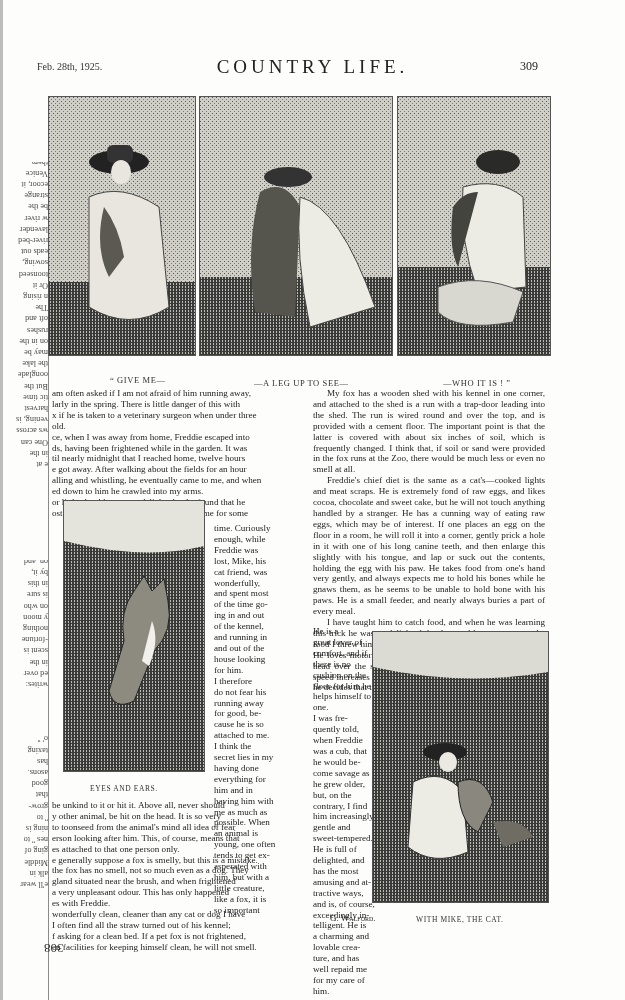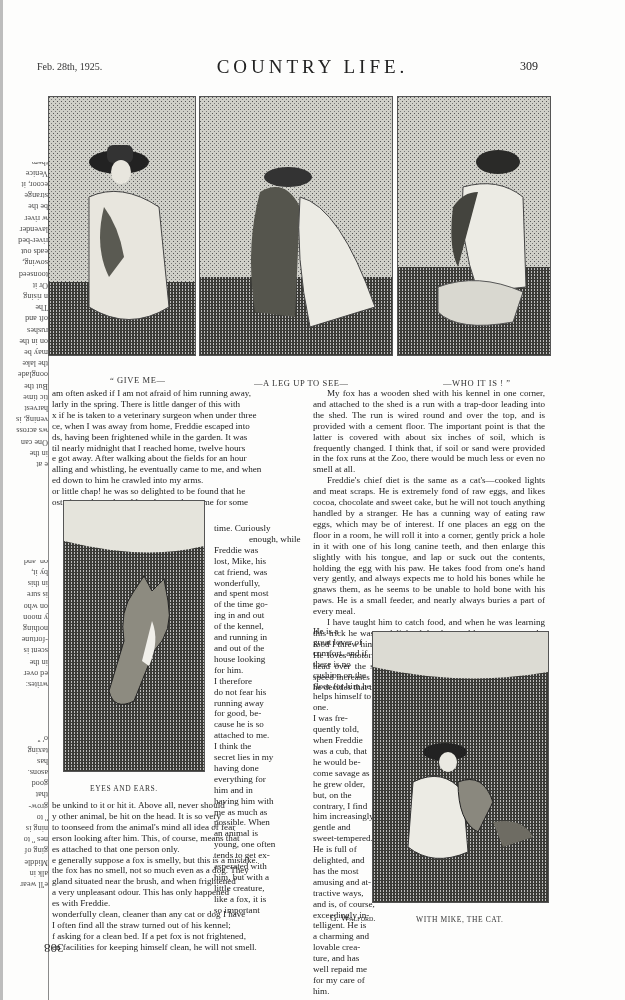--- a/index.html
+++ b/index.html
@@ -170,20 +170,21 @@
   </svg>
 </div>
 <div class="abs cap cap1">“ GIVE ME—</div>
 <div class="abs cap cap2">—A LEG UP TO SEE—</div>
 <div class="abs cap cap3">—WHO IT IS ! ”</div>
 
 <div class="abs col colL-top" id="colLtop">
     <div style="white-space: nowrap;">am often asked if I am not afraid of him running away,</div>
     <div style="white-space: nowrap;">larly in the spring. There is little danger of this with</div>
     <div style="white-space: nowrap;">x if he is taken to a veterinary surgeon when under three</div>
+    <div style="white-space: nowrap;">old.</div>
     <div style="white-space: nowrap;">ce, when I was away from home, Freddie escaped into</div>
     <div style="white-space: nowrap;">ds, having been frightened while in the garden. It was</div>
     <div style="white-space: nowrap;">til nearly midnight that I reached home, twelve hours</div>
     <div style="white-space: nowrap;">e got away. After walking about the fields for an hour</div>
     <div style="white-space: nowrap;">alling and whistling, he eventually came to me, and when</div>
     <div style="white-space: nowrap;">ed down to him he crawled into my arms.</div>
     <div style="white-space: nowrap;">or little chap! he was so delighted to be found that he</div>
     <div style="white-space: nowrap;">ost piteously, and could not bear to leave me for some</div>
   </div>
 
@@ -192,21 +193,21 @@
     <rect width="140" height="270" fill="url(#grass)"></rect>
     <path d="M0 0 H140 V45 Q80 60 0 40 Z" fill="#e5e4dc"></path>
     <path d="M70 90 L80 75 L88 90 L100 78 L104 100 Q110 130 90 150 L70 200 Q50 210 45 190 L60 140 Q55 110 70 90 Z" fill="#8d8b80" stroke="#222"></path>
     <path d="M88 120 Q96 140 85 165 L78 160 Z" fill="#f1f0ea"></path>
   </svg>
 </div>
 <div class="abs cap cap4">EYES AND EARS.</div>
 
 <div class="abs col colL-narrow" id="colLnarrow">
     <div style="white-space: nowrap;">time. Curiously</div>
-    <div style="white-space: nowrap; margin-left: 35px;">enough, while</div>
+    <div style="white-space: nowrap;">enough, while</div>
     <div style="white-space: nowrap;">Freddie was</div>
     <div style="white-space: nowrap;">lost, Mike, his</div>
     <div style="white-space: nowrap;">cat friend, was</div>
     <div style="white-space: nowrap;">wonderfully,</div>
     <div style="white-space: nowrap;">and spent most</div>
     <div style="white-space: nowrap;">of the time go-</div>
     <div style="white-space: nowrap;">ing in and out</div>
     <div style="white-space: nowrap;">of the kennel,</div>
     <div style="white-space: nowrap;">and running in</div>
     <div style="white-space: nowrap;">and out of the</div>

